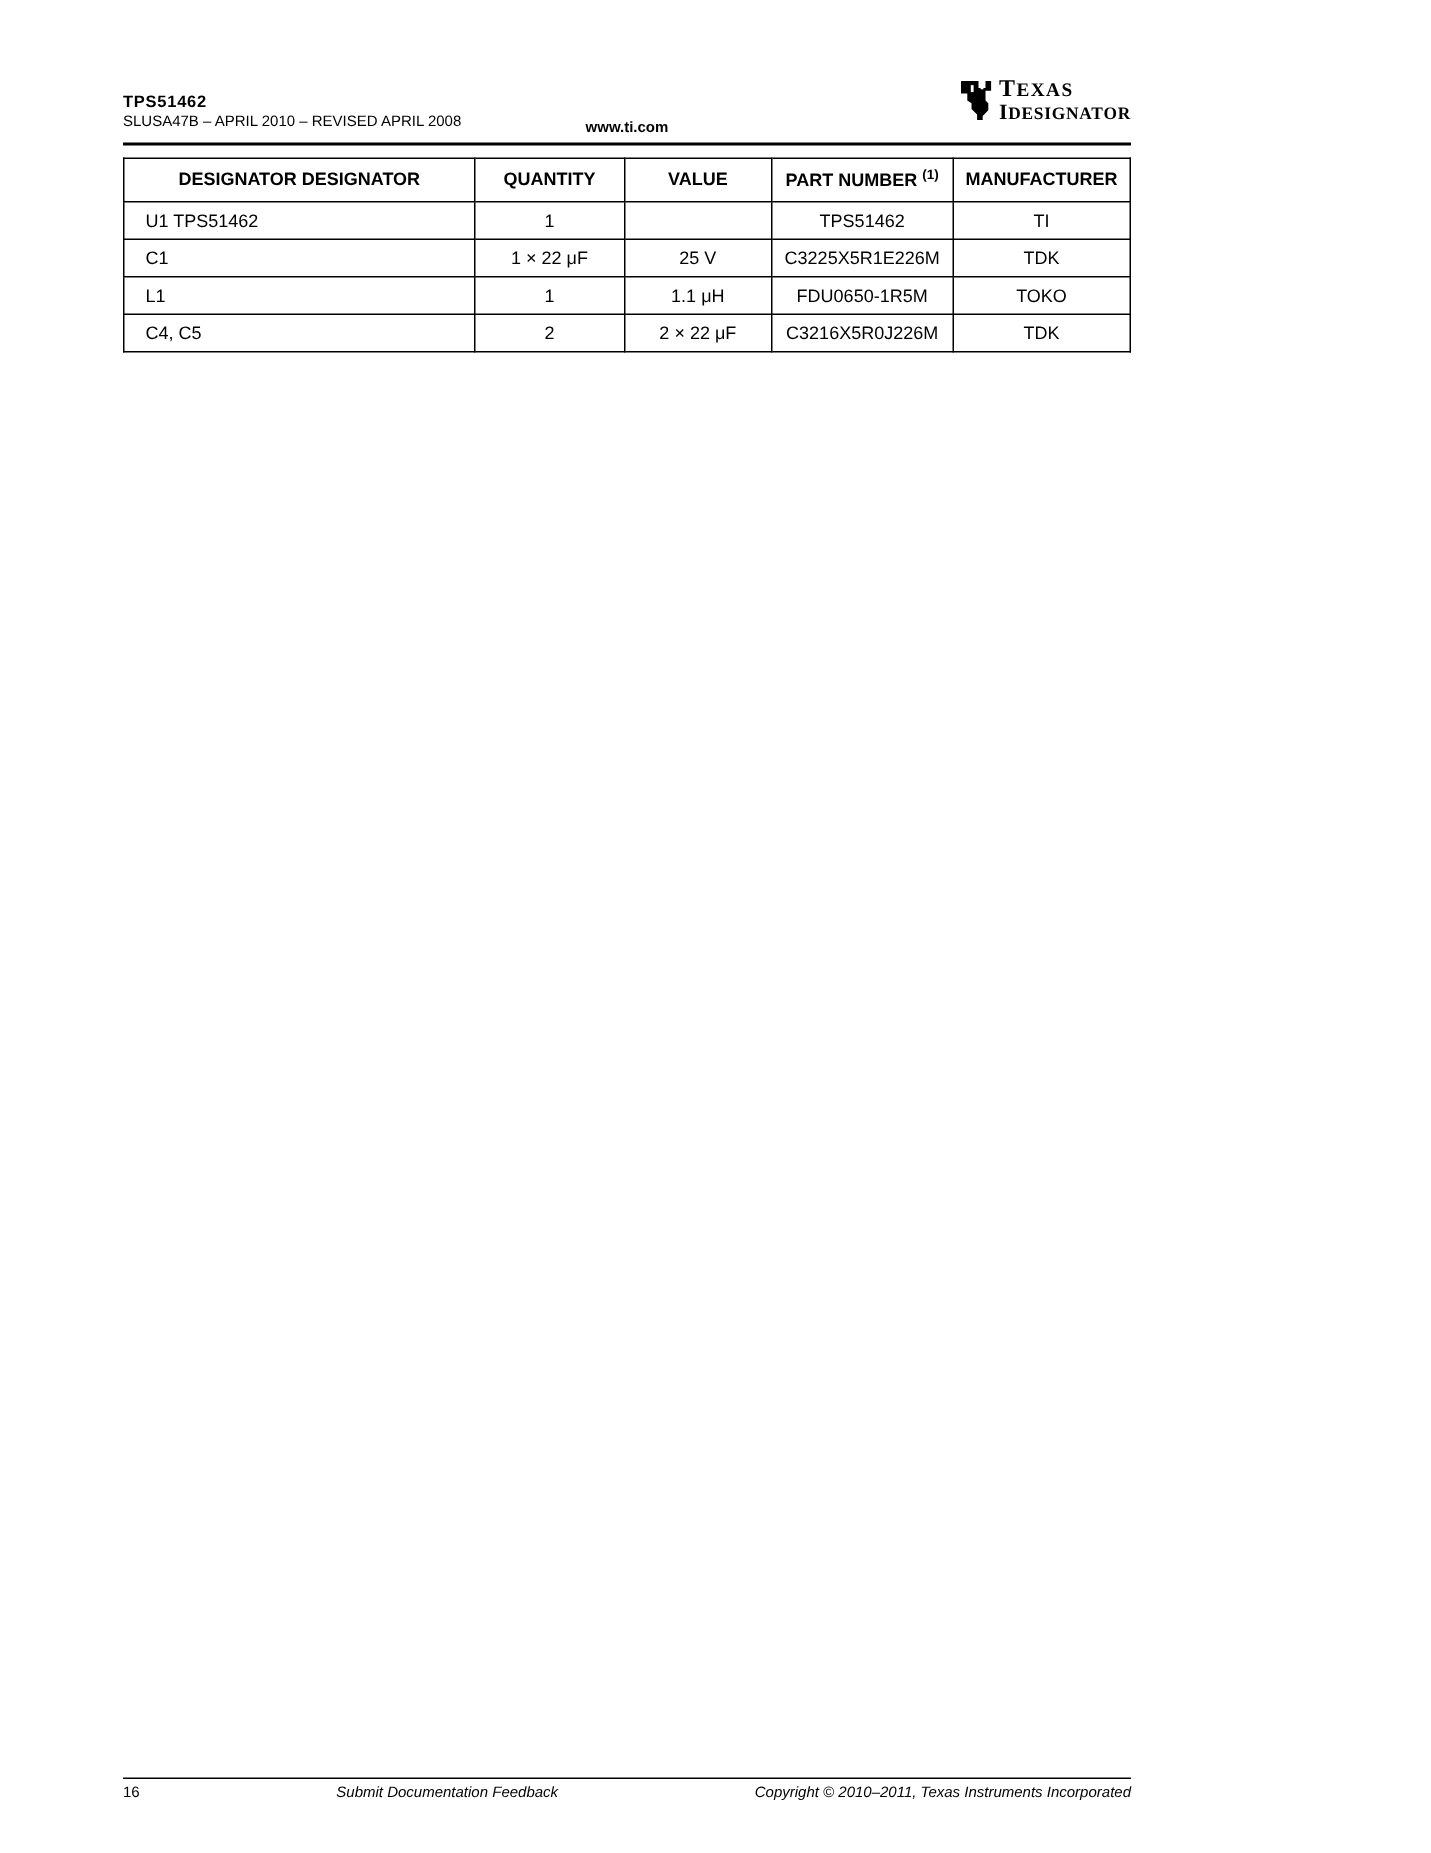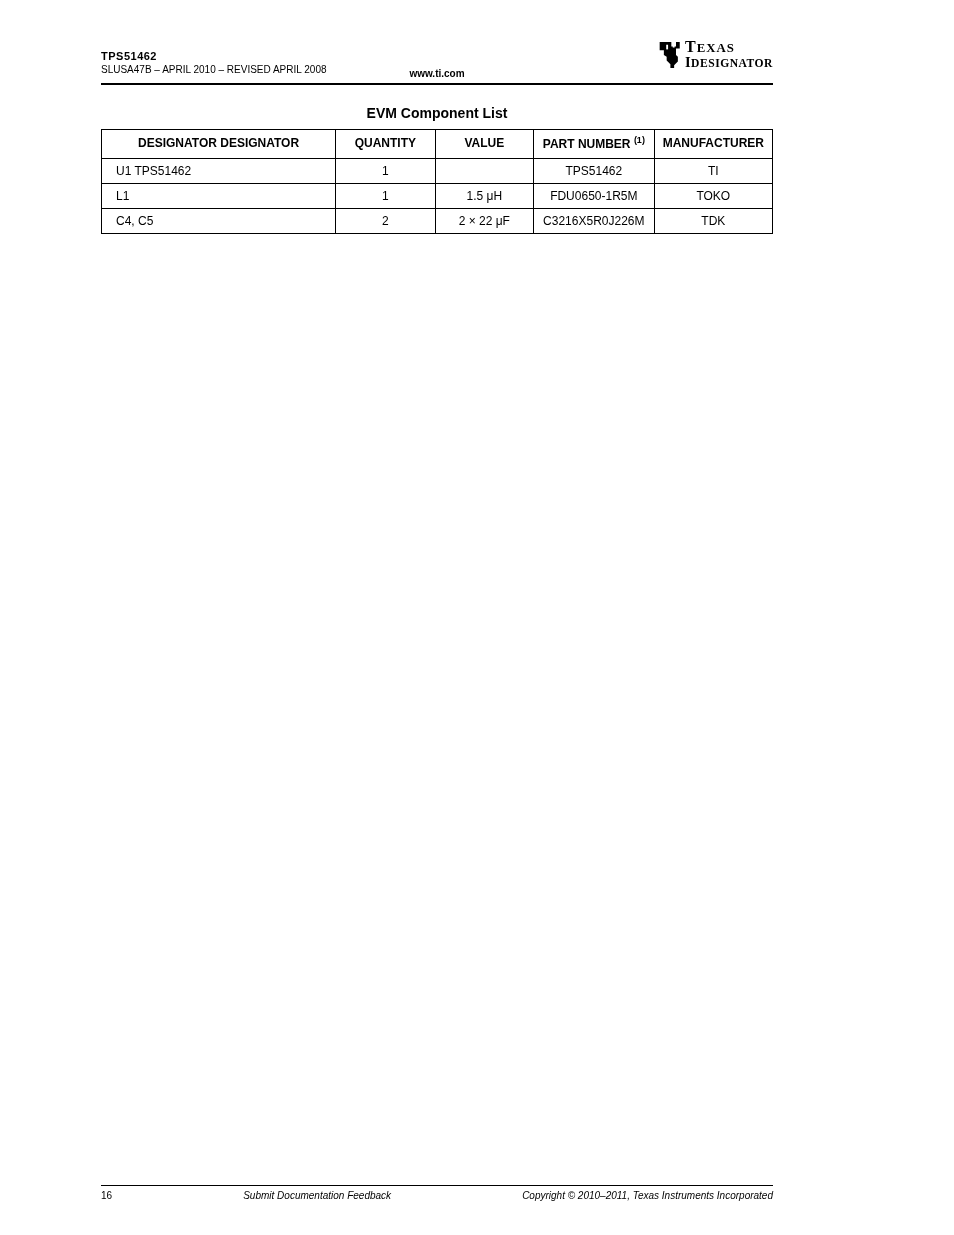--- a/index.html
+++ b/index.html
@@ -9,22 +9,21 @@
     height: 1235px;
     background: #ffffff;
     font-family: Arial, Helvetica, sans-serif;
     color: #000;
   }
   .page {
     position: relative;
     width: 836px;
     height: 1235px;
     box-sizing: border-box;
-    padding: 18px 82px 0 82px;
-    margin-left: 19px;
+    padding: 30px 82px 0 82px;
   }
   .header-row {
     display: flex;
     justify-content: space-between;
     align-items: flex-end;
     height: 52px;
   }
   .header-left {
     font-size: 11px;
     line-height: 1.25;
@@ -128,44 +127,50 @@
         <span class="w1">T<span class="sc">EXAS</span></span>
         <span class="w2">I<span class="sc">DESIGNATOR</span></span>
       </div>
     </div>
   </div>
 
   <div style="font-size:10px; font-weight:bold; margin-top:-2px;text-align:center;">www.ti.com</div>
 
   <hr class="hr-top">
 
-  <div class="table-title">EVM Component List</div>
 
   <table class="data">
     <thead>
       <tr>
         <th style="width:36%">DESIGNATOR DESIGNATOR</th>
         <th style="width:15%">QUANTITY</th>
         <th style="width:15%">VALUE</th>
         <th style="width:18%">PART NUMBER <span class="sup">(1)</span></th>
         <th style="width:16%">MANUFACTURER</th>
       </tr>
     </thead>
     <tbody>
       <tr>
         <td class="first">U1 TPS51462</td>
         <td>1</td>
         <td></td>
         <td>TPS51462</td>
         <td>TI</td>
       </tr>
       <tr>
+        <td class="first">C1</td>
+        <td>1 × 22 μF</td>
+        <td>25 V</td>
+        <td>C3225X5R1E226M</td>
+        <td>TDK</td>
+      </tr>
+      <tr>
         <td class="first">L1</td>
         <td>1</td>
-        <td>1.5 μH</td>
+        <td>1.1 μH</td>
         <td>FDU0650-1R5M</td>
         <td>TOKO</td>
       </tr>
       <tr>
         <td class="first">C4, C5</td>
         <td>2</td>
         <td>2 × 22 μF</td>
         <td>C3216X5R0J226M</td>
         <td>TDK</td>
       </tr>

